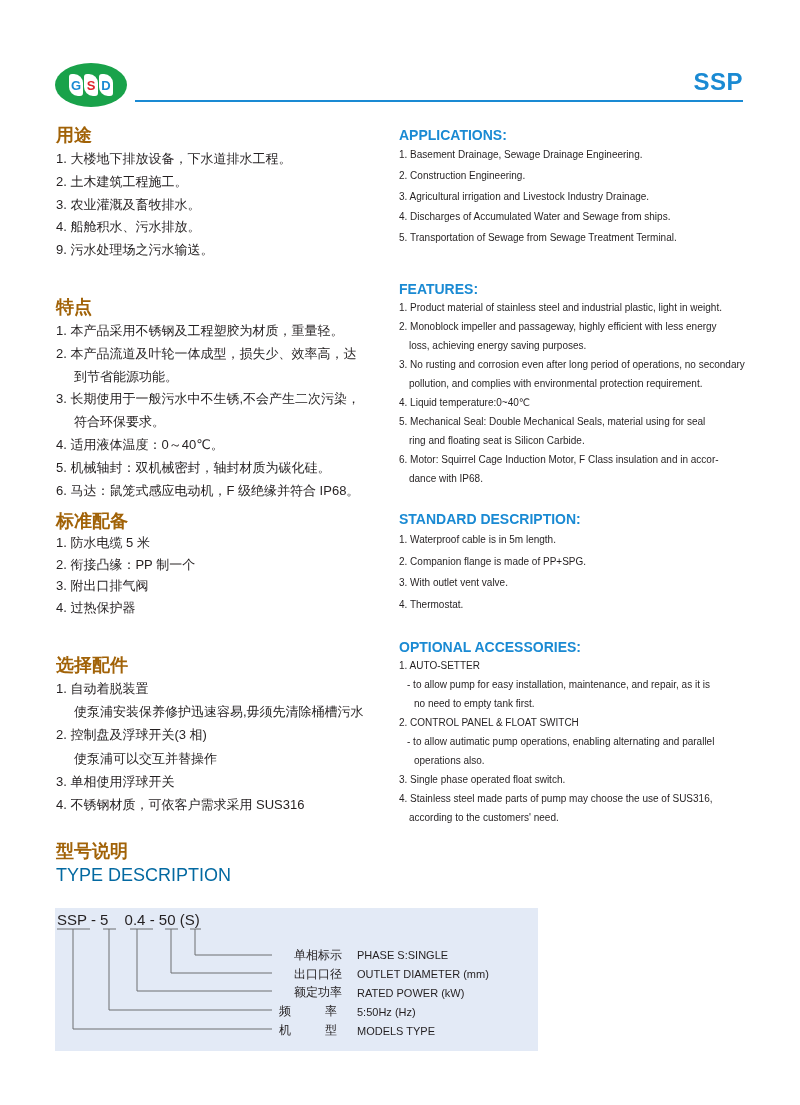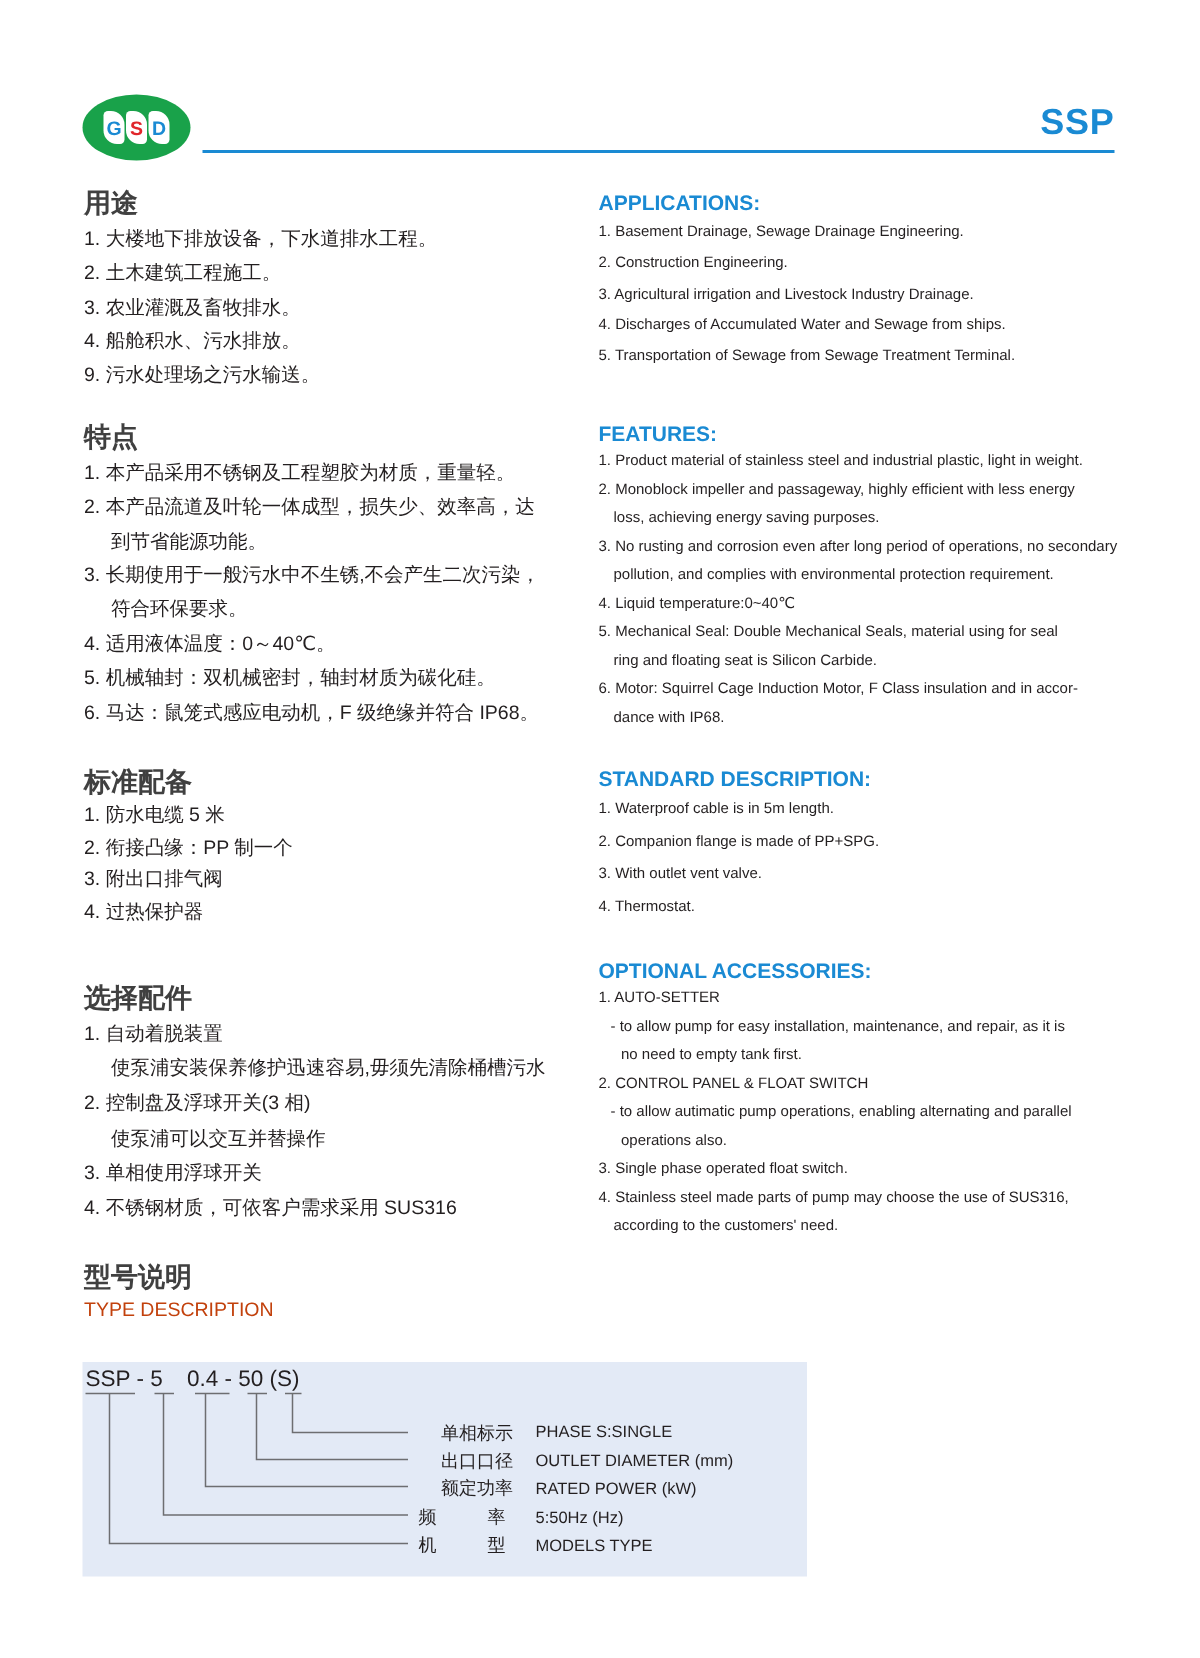--- a/index.html
+++ b/index.html
@@ -5,21 +5,21 @@
   html,body{margin:0;padding:0;background:#fff;}
   body{width:800px;height:1105px;position:relative;overflow:hidden;font-family:"Liberation Sans","DejaVu Sans",sans-serif;color:#231f20;}
   .abs{position:absolute;}
   
   .logo{left:55px;top:63px;width:72px;height:44px;border-radius:50%;background:#19a24a;display:flex;align-items:center;justify-content:center;}
   .logo-inner{display:flex;gap:1px;}
   .logo-letter{width:14px;height:22px;background:#fff;border-radius:3px 9px 3px 9px;font-weight:bold;font-size:13px;display:flex;align-items:center;justify-content:center;line-height:1;}
   .hdr-line{left:135px;top:100px;width:608px;height:2px;background:#1a8ad3;}
   .brand{right:57px;top:68px;font-size:24px;font-weight:bold;color:#1a8ad3;letter-spacing:0.5px;}
   
-  .h-cn{font-size:18px;font-weight:bold;color:#404040;line-height:22px;}
+  .h-cn{font-size:18px;font-weight:bold;color:#a16207;line-height:22px;}
   .h-en{font-size:14px;font-weight:bold;color:#1a8ad3;line-height:18px;}
   .cn-list{font-size:13px;line-height:22.8px;color:#231f20;}
   .en-list{font-size:10px;line-height:20.8px;color:#231f20;}
   .cn-item{white-space:nowrap;}
   .cn-sub{padding-left:18px;white-space:nowrap;}
   .en-item{white-space:nowrap;}
   .en-sub{padding-left:10px;white-space:nowrap;}
   .en-dash{padding-left:8px;white-space:nowrap;}
   
   .tbox{left:55px;top:908px;width:483px;height:143px;background:#e3eaf6;}
@@ -57,21 +57,21 @@
   <div class="h-en">APPLICATIONS:</div>
   <div class="en-list" style="margin-top:1px;">
     <div class="en-item">1. Basement Drainage, Sewage Drainage Engineering.</div>
     <div class="en-item">2. Construction Engineering.</div>
     <div class="en-item">3. Agricultural irrigation and Livestock Industry Drainage.</div>
     <div class="en-item">4. Discharges of Accumulated Water and Sewage from ships.</div>
     <div class="en-item">5. Transportation of Sewage from Sewage Treatment Terminal.</div>
   </div>
 </div>
 
-<div class="abs" style="left:56px;top:280px;">
+<div class="abs" style="left:56px;top:296px;">
   <div class="h-cn">特点</div>
   <div class="cn-list" style="margin-top:2px;">
     <div class="cn-item">1.  本产品采用不锈钢及工程塑胶为材质，重量轻。</div>
     <div class="cn-item">2.  本产品流道及叶轮一体成型，损失少、效率高，达</div>
     <div class="cn-sub">到节省能源功能。</div>
     <div class="cn-item">3.  长期使用于一般污水中不生锈,不会产生二次污染，</div>
     <div class="cn-sub">符合环保要求。</div>
     <div class="cn-item">4.  适用液体温度：0～40℃。</div>
     <div class="cn-item">5.  机械轴封：双机械密封，轴封材质为碳化硅。</div>
     <div class="cn-item">6.  马达：鼠笼式感应电动机，F 级绝缘并符合 IP68。</div>
@@ -136,21 +136,21 @@
     <div class="en-dash">- to allow autimatic pump operations, enabling alternating and parallel</div>
     <div class="en-sub" style="padding-left:15px;">operations also.</div>
     <div class="en-item">3. Single phase operated float switch.</div>
     <div class="en-item">4. Stainless steel made parts of pump may choose the use of  SUS316,</div>
     <div class="en-sub">according to the customers' need.</div>
   </div>
 </div>
 
 <div class="abs" style="left:56px;top:840px;">
   <div class="h-cn">型号说明</div>
-  <div style="font-size:13px;color:#c2410c;margin-top:3px;white-space:nowrap;">TYPE DESCRIPTION</div>
+  <div style="font-size:18px;color:#0369a1;margin-top:3px;white-space:nowrap;">TYPE DESCRIPTION</div>
 </div>
 
 <div class="abs tbox"></div>
 
 <div class="abs code" style="left:57px;top:911px;">
   <span>SSP</span>
   <span>-</span>
   <span>5</span>
   <span style="margin-left:12px;">0.4</span>
   <span>-</span>

